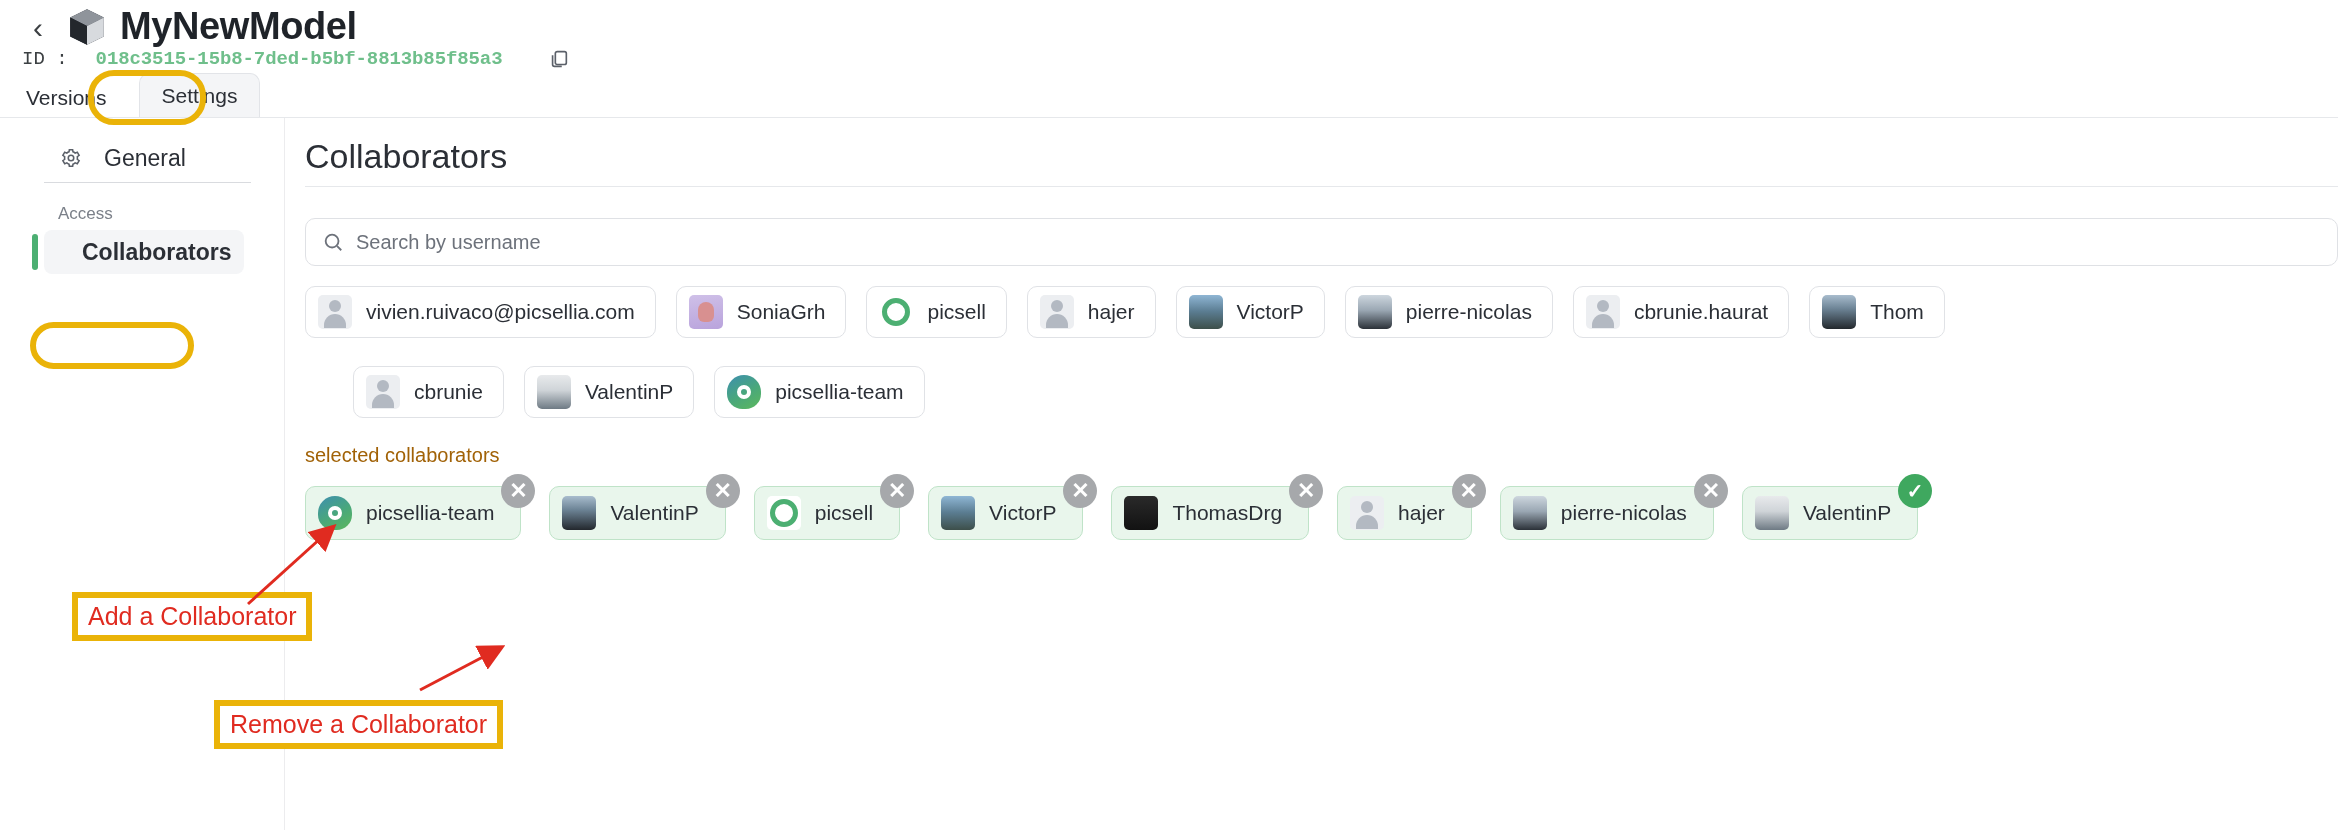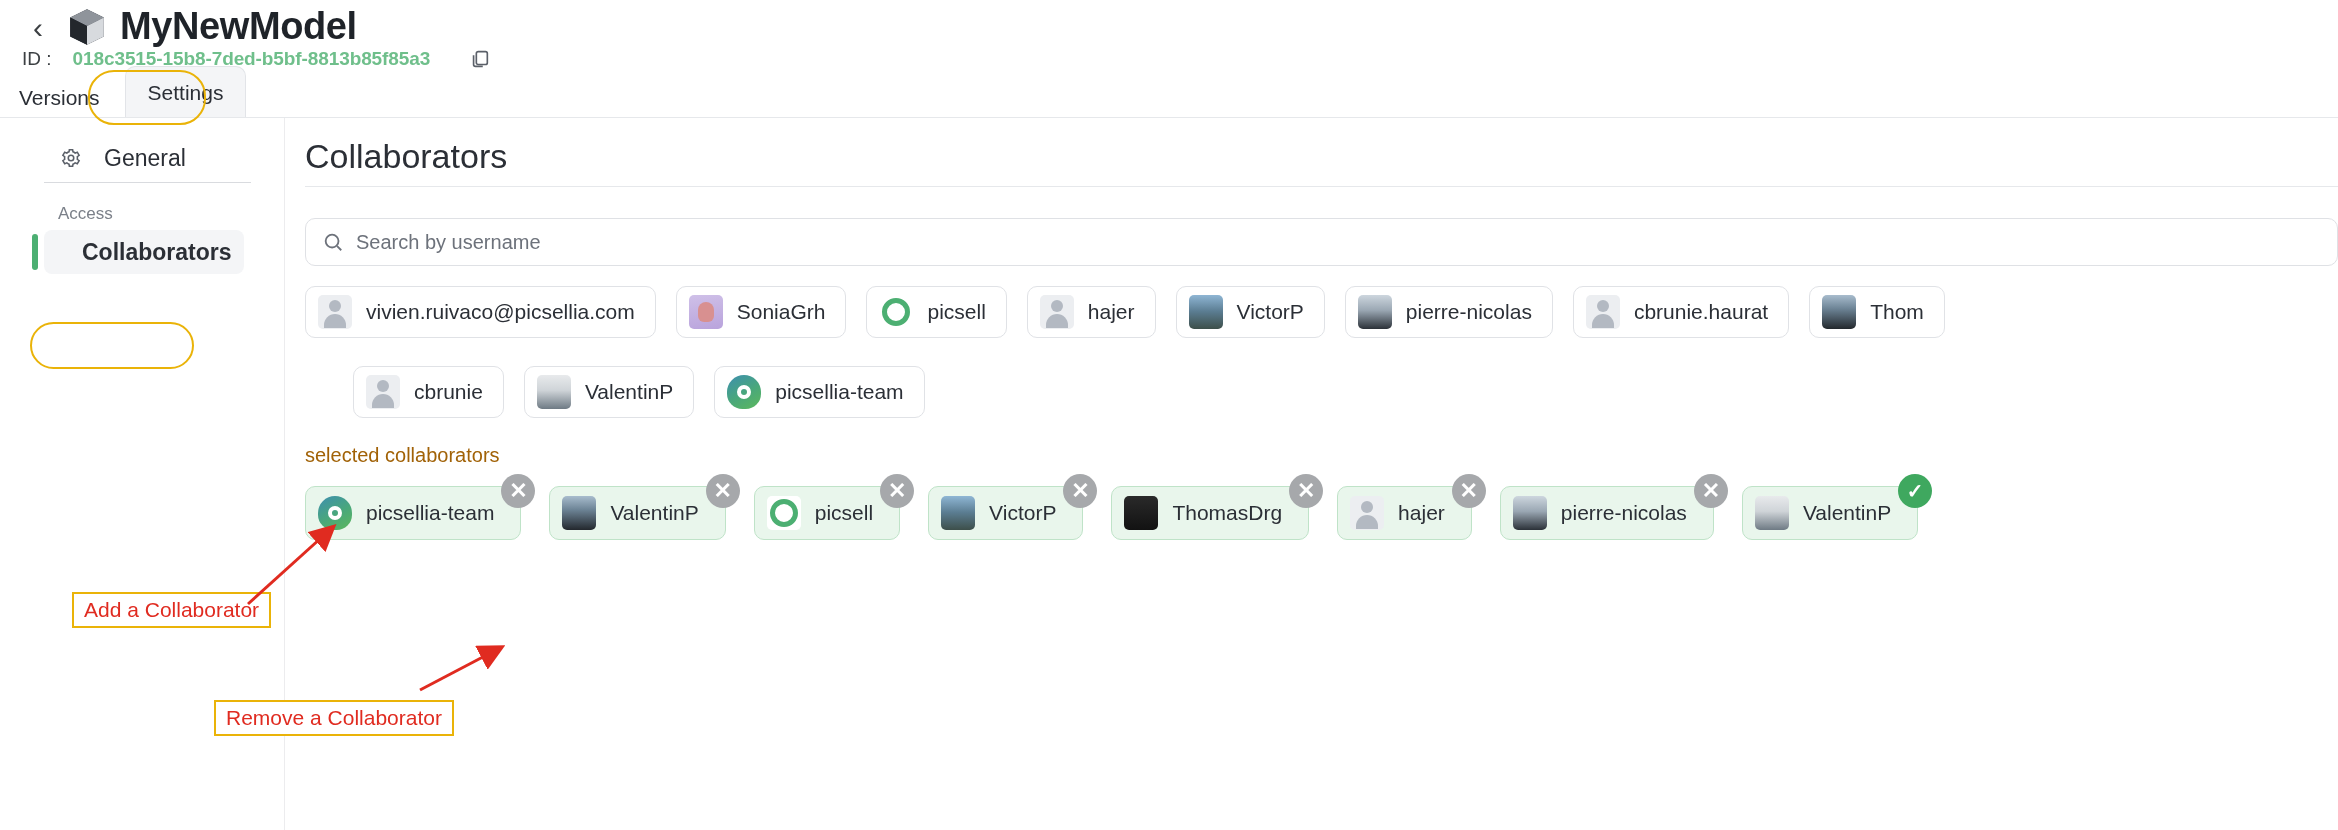--- a/index.html
+++ b/index.html
@@ -18,35 +18,35 @@
     width: 28px; height: 28px; color: #3c4043;
     display: flex; align-items: center; justify-content: center;
     font-size: 30px; line-height: 1; cursor: pointer;
   }
   .cube-icon { position: absolute; left: 66px; top: 6px; width: 42px; height: 42px; }
   .model-title {
     position: absolute; left: 120px; top: 5px;
     font-size: 38px; font-weight: bold; color: #1f2329;
     letter-spacing: -0.4px;
   }
-  .id-row { position: absolute; left: 22px; top: 48px; display: flex; align-items: flex-start; gap: 21px; }
+  .id-row { position: absolute; left: 22px; top: 48px; display: flex; align-items: flex-start; gap: 28px; font-family: Liberation Mono, monospace; }
   .id-label { font-size: 19px; color: #3c4043; }
   .id-value { font-size: 19px; font-weight: bold; color: #6fbf8b; letter-spacing: -0.1px; }
   .copy-icon { margin-left: 18px; width: 22px; height: 22px; cursor: pointer; }
 
   
   .tabs { position: absolute; left: 0; top: 78px; display: flex; align-items: flex-end; height: 40px; }
   .tab {
-    font-size: 21px; color: #2b2f36; padding: 0 19px;
+    font-size: 21px; color: #2b2f36; padding: 0 26px;
     height: 40px; display: flex; align-items: center; cursor: pointer;
   }
   .tab.active {
     background: #f4f5f7; border: 1px solid #e2e4e8; border-bottom: none;
     border-radius: 10px 10px 0 0; font-weight: normal;
-    padding: 0 22px; height: 52px; margin-left: 6px;
+    padding: 0 22px; height: 45px; margin-left: 6px;
   }
   .tabs-underline { position: absolute; left: 0; top: 117px; width: 2338px; height: 1px; background: #e6e8eb; }
 
   
   .sidebar { position: absolute; left: 0; top: 118px; width: 285px; height: 712px; border-right: 1px solid #ececee; }
   .side-item {
     position: absolute; display: flex; align-items: center; gap: 22px;
     height: 44px; padding: 0 16px; border-radius: 8px; cursor: pointer;
     font-size: 23px; color: #2b2f36;
   }
@@ -120,22 +120,22 @@
     position: absolute; right: -14px; top: -12px;
     width: 34px; height: 34px; border-radius: 50%;
     display: flex; align-items: center; justify-content: center;
     color: #fff; font-size: 22px; font-weight: bold; cursor: pointer;
   }
   .badge-x { background: #a6a8ab; }
   .badge-check { background: #3fa85f; font-size: 20px; }
 
   
   .anno-box {
-    position: absolute; border: 2px solid #eab308; color: #e02b20;
-    font-size: 21px; padding: 4px 10px; background: #fff; white-space: nowrap;
+    position: absolute; border: 6px solid #eab308; color: #e02b20;
+    font-size: 25px; padding: 4px 10px; background: #fff; white-space: nowrap;
   }
   .anno-round { border-radius: 26px; background: transparent; }
   .anno-tab { left: 88px; top: 70px; width: 118px; height: 55px; }
   .anno-side { left: 30px; top: 322px; width: 164px; height: 47px; }
   .anno-add { left: 72px; top: 592px; }
   .anno-remove { left: 214px; top: 700px; }
   .anno-svg { position: absolute; left: 0; top: 0; width: 2338px; height: 830px; pointer-events: none; }
 </style>
 </head>
 <body>

